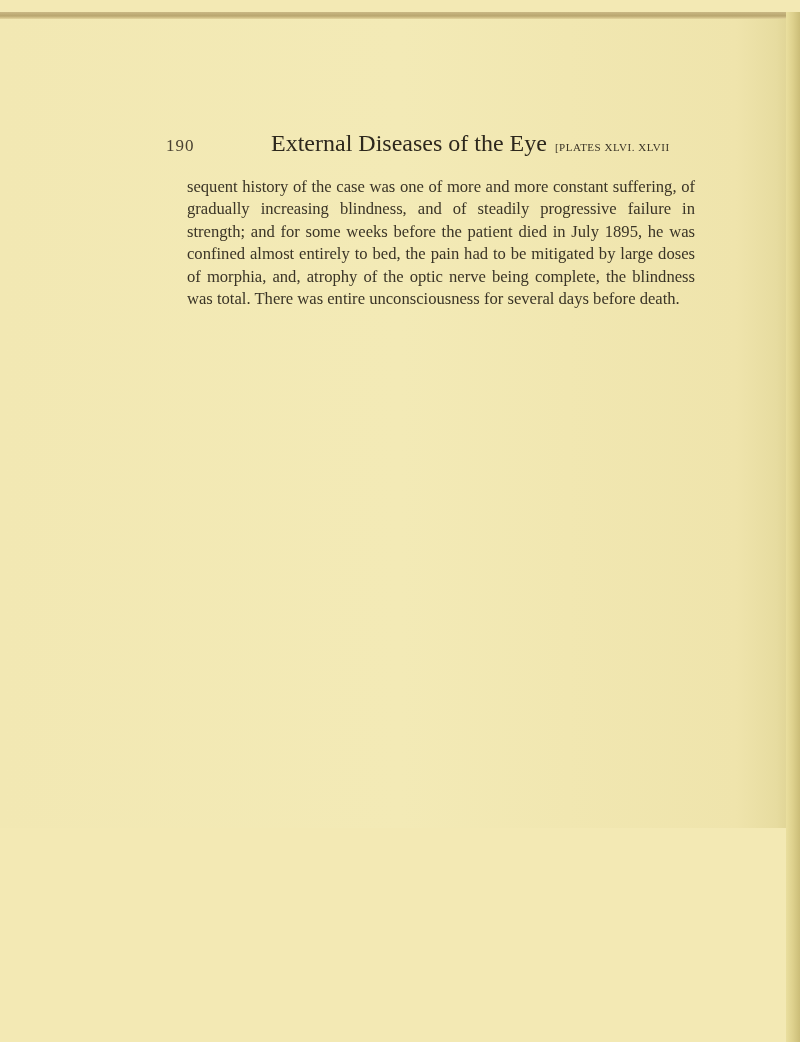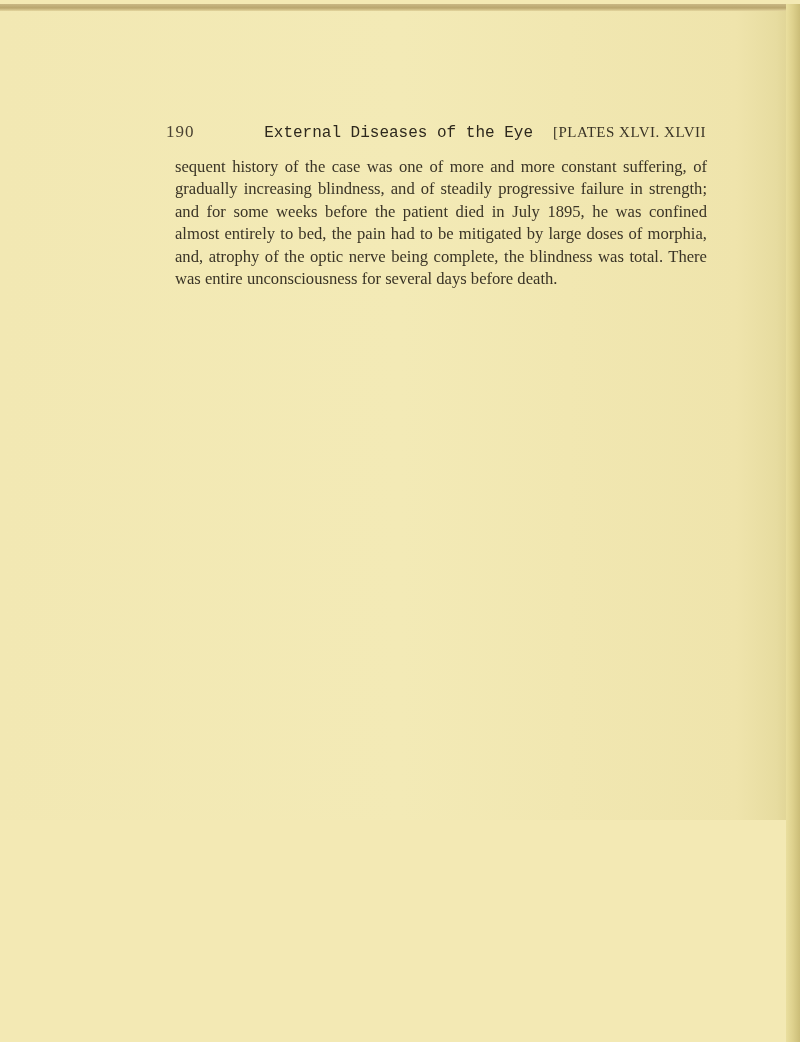--- a/index.html
+++ b/index.html
@@ -10,21 +10,21 @@
       width: 800px;
       height: 1042px;
       position: relative;
       overflow: hidden;
       background: #f3e9b4;
       font-family: "Liberation Serif", "DejaVu Serif", serif;
       color: #3a3426;
     }
     .page {
       position: absolute;
-      left: 0; top: 4px;
+      left: 0; top: 12px;
       width: 800px; height: 816px;
       background: linear-gradient(to right, #f2e8b3 0%, #f3eab6 50%, #efe4ac 92%, #e7dca0 97%, #d9cd8c 100%);
     }
     .top-edge {
       position: absolute;
       left: 0; top: 0;
       width: 800px; height: 7px;
       background: linear-gradient(to bottom, #c9b884 0%, #b9a66f 55%, #e4d69e 100%);
     }
     .right-edge {
@@ -43,44 +43,43 @@
       align-items: baseline;
       white-space: nowrap;
     }
     .page-number {
       font-size: 17px;
       letter-spacing: 1px;
       color: #4a4232;
       width: 90px;
     }
     .book-title {
-      font-size: 16px;
+      font-size: 24px;
       color: #2d281d;
       margin-left: 15px;
-      font-family: Liberation Mono, monospace;
     }
     .plates-ref {
-      font-size: 15px;
+      font-size: 11px;
       color: #3a3426;
-      margin-left: 20px;
+      margin-left: 8px;
       font-variant: small-caps;
       letter-spacing: 0.5px;
     }
     .body-text {
       position: absolute;
       left: 175px;
       top: 152px;
       width: 532px;
       font-size: 16.6px;
       line-height: 22.4px;
       text-align: justify;
       color: #3a3426;
     }
     .body-text p {
-      margin: 0;
+      margin: 12px;
     }
     .body-text p.indent {
       text-indent: 28px;
     }
   </style>
 </head>
 <body>
 
 <div class="page">
   <div class="top-edge"></div>

